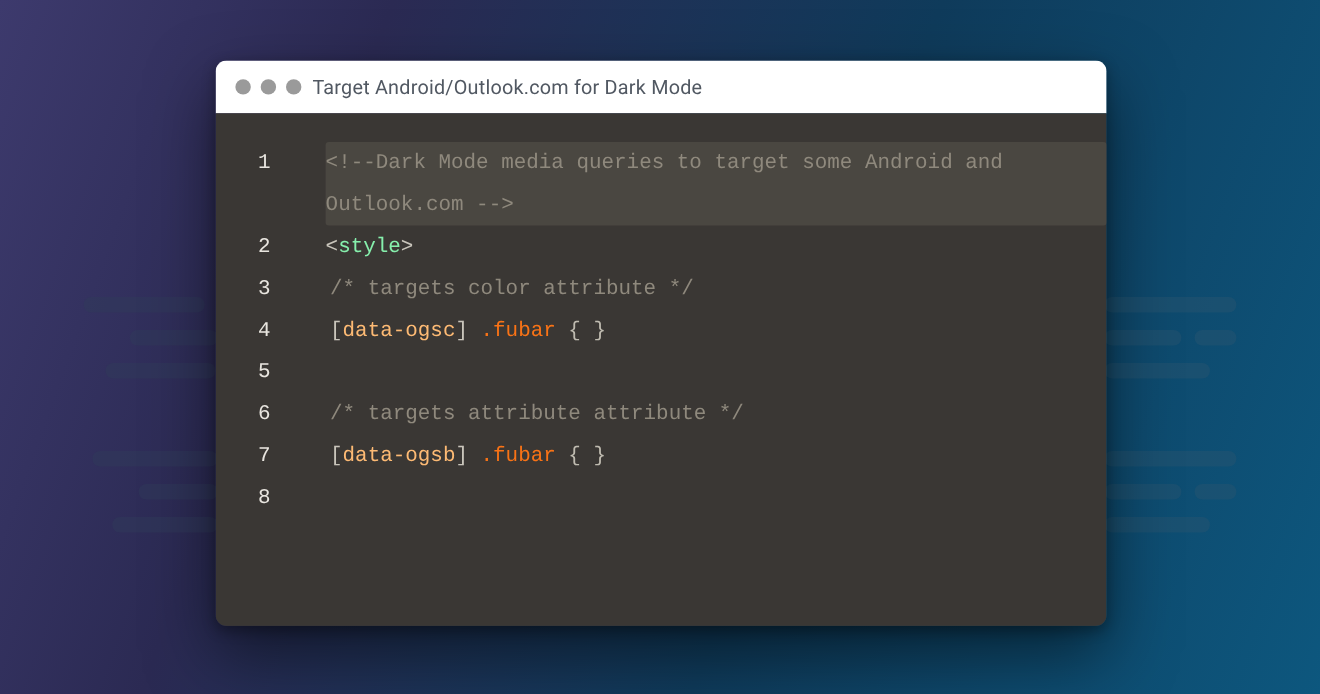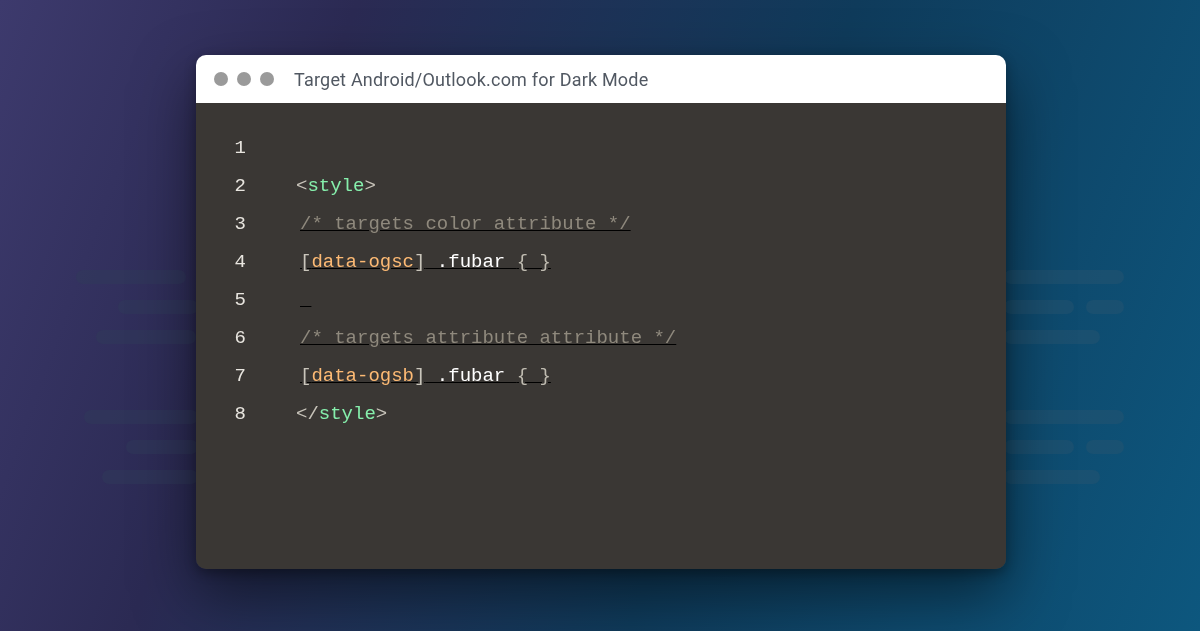--- a/index.html
+++ b/index.html
@@ -24,21 +24,20 @@
     border-radius: 10px;
     overflow: hidden;
     box-shadow: 0 25px 60px rgba(0,0,0,0.5), 0 4px 12px rgba(0,0,0,0.3);
   }
   .titlebar {
     height: 48px;
     background: #ffffff;
     display: flex;
     align-items: center;
     padding: 0 18px;
-    gap: 10px;
   }
   .traffic { display: flex; gap: 9px; margin-right: 10px; }
   .dot { width: 14px; height: 14px; border-radius: 50%; background: #9a9a9a; }
   .title-text { color: #515862; font-size: 18px; letter-spacing: 0.2px; }
 
   .editor {
     height: calc(100% - 48px);
     background: #3a3734;
     padding: 26px 0 0 0;
     font-family: "SFMono-Regular", Consolas, "Liberation Mono", Menlo, monospace;
@@ -65,30 +64,30 @@
   }
   .guide.on::before {
     content: "";
     position: absolute;
     left: 8px;
     top: 0;
     bottom: 0;
     border-left: 1px dashed #6b675f;
   }
   .code { flex: 1; white-space: pre-wrap; padding-right: 24px; }
-  .code.indent1 { padding-left: 4px; text-decoration: underline; }
+  .code.indent1 { padding-left: 4px; }
   .line.hl .code { background: #4a4741; border-radius: 3px; }
   
   .line.hl.first .code { min-height: 76px; }
 
   .c-comment  { color: #8f897d; }
   .c-tag      { color: #86efac; }
   .c-attr     { color: #fdba74; }
   .c-punct    { color: #c9c5bb; }
-  .c-sel      { color: #ffffff; }
+  .c-sel      { color: #f97316; }
   .c-plain    { color: #bfbbb0; }
 </style>
 </head>
 <body>
 
 <div class="canvas">
 
   <div class="deco l" style="left:76px;  top:270px; width:110px;"></div>
   <div class="deco l" style="left:118px; top:300px; width:80px;"></div>
   <div class="deco l" style="left:96px;  top:330px; width:100px;"></div>
@@ -113,20 +112,21 @@
         <div class="dot"></div>
       </div>
       <div class="title-text">Target Android/Outlook.com for Dark Mode</div>
     </div>
 
     <div class="editor">
 
       <div class="line hl first">
         <div class="ln">1</div>
         <div class="guide"></div>
+        <div class="code"><span class="c-comment">&lt;!--Dark Mode media queries to target some Android and Outlook.com --&gt;</span></div>
       </div>
 
       <div class="line">
         <div class="ln">2</div>
         <div class="guide"></div>
         <div class="code"><span class="c-punct">&lt;</span><span class="c-tag">style</span><span class="c-punct">&gt;</span></div>
       </div>
 
       <div class="line">
         <div class="ln">3</div>
@@ -154,18 +154,17 @@
 
       <div class="line">
         <div class="ln">7</div>
         <div class="guide on"></div>
         <div class="code indent1"><span class="c-punct">[</span><span class="c-attr">data-ogsb</span><span class="c-punct">]</span><span class="c-sel"> .fubar </span><span class="c-plain">{ }</span></div>
       </div>
 
       <div class="line">
         <div class="ln">8</div>
         <div class="guide"></div>
-        <div class="code"><span class="c-punct">&lt;/</span><span class="c-tag">style</span><span class="c-punct">&gt;</span></div>
       </div>
 
     </div>
   </div>
 </div>
 
 </body></html>

